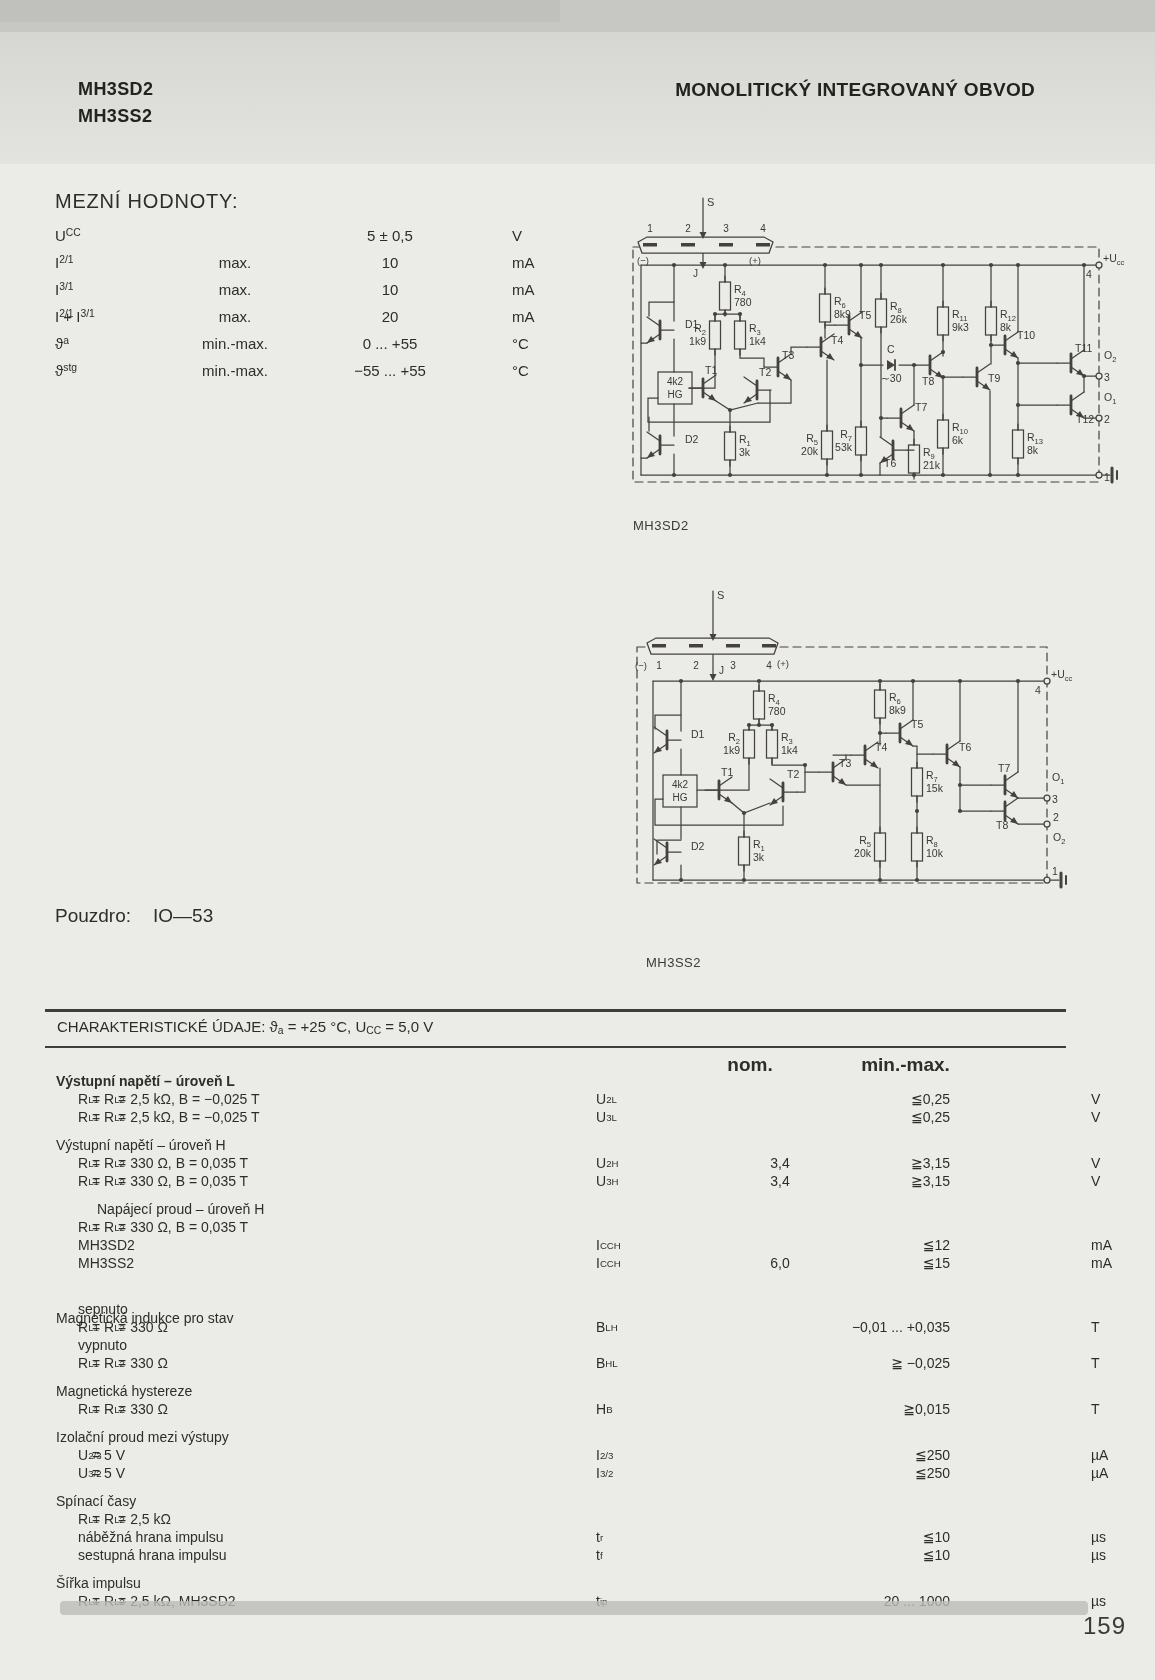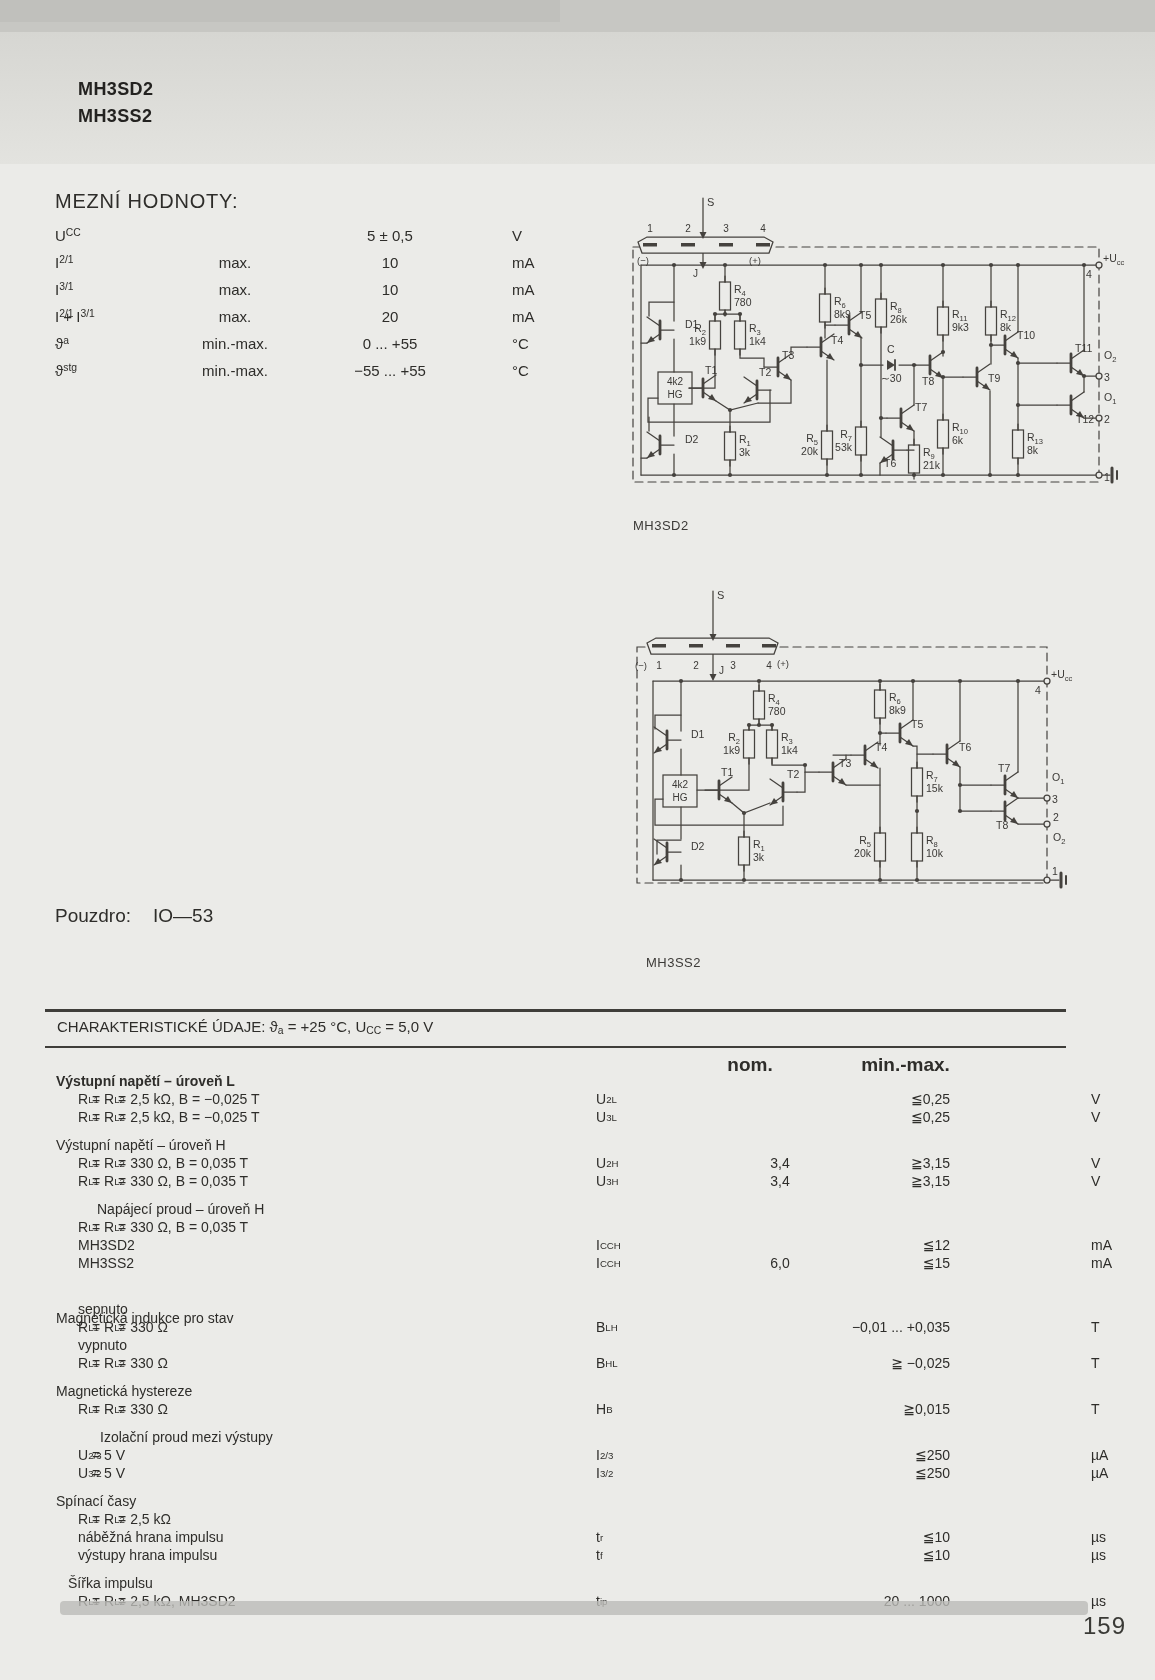--- a/index.html
+++ b/index.html
@@ -49,20 +49,21 @@
 
 <div class="abs band-top"></div>
 <div class="abs band-top2"></div>
 <div class="abs band-header"></div>
 
 <div class="abs partnos">
   <div>MH3SD2</div>
   <div>MH3SS2</div>
 </div>
 <div class="abs doctitle">
+  <div>MONOLITICKÝ INTEGROVANÝ OBVOD</div>
 </div>
 
 <div class="abs limits-heading">MEZNÍ HODNOTY:</div>
 <div id="limits-rows">
     <div class="lrow" style="top: 227px;">
       <span class="q">U<span class="sub">CC</span></span>
       <span class="c"></span>
       <span class="v">5 ± 0,5</span>
       <span class="u">V</span>
     </div>
@@ -786,21 +787,21 @@
     <div class="crow" style="top: 1383px;">
       <span class="lab0" style="font-weight: 400;">Magnetická hystereze</span>
     </div>
     <div class="crow" style="top: 1401px;">
       <span class="lab1">R<span class="sub">L1</span> = R<span class="sub">L2</span> = 330 Ω</span>
       <span class="sym">H<span class="sub">B</span></span>
       <span class="mm">≧0,015</span>
       <span class="un">T</span>
     </div>
     <div class="crow" style="top: 1429px;">
-      <span class="lab0" style="font-weight: 400; margin-left: 44px;">Izolační proud mezi výstupy</span>
+      <span class="lab0" style="font-weight: 400;">Izolační proud mezi výstupy</span>
     </div>
     <div class="crow" style="top: 1447px;">
       <span class="lab1">U<span class="sub">2/3</span> = 5 V</span>
       <span class="sym">I<span class="sub">2/3</span></span>
       <span class="mm">≦250</span>
       <span class="un">µA</span>
     </div>
     <div class="crow" style="top: 1465px;">
       <span class="lab1">U<span class="sub">3/2</span> = 5 V</span>
       <span class="sym">I<span class="sub">3/2</span></span>
@@ -813,27 +814,27 @@
     <div class="crow" style="top: 1511px;">
       <span class="lab1">R<span class="sub">L1</span> = R<span class="sub">L2</span> = 2,5 kΩ</span>
     </div>
     <div class="crow" style="top: 1529px;">
       <span class="lab1">náběžná hrana impulsu</span>
       <span class="sym">t<span class="sub">r</span></span>
       <span class="mm">≦10</span>
       <span class="un">µs</span>
     </div>
     <div class="crow" style="top: 1547px;">
-      <span class="lab1">výstupy hrana impulsu</span>
+      <span class="lab1">sestupná hrana impulsu</span>
       <span class="sym">t<span class="sub">f</span></span>
       <span class="mm">≦10</span>
       <span class="un">µs</span>
     </div>
     <div class="crow" style="top: 1575px;">
-      <span class="lab0" style="font-weight: 400; margin-left: 12px;">Šířka impulsu</span>
+      <span class="lab0" style="font-weight: 400;">Šířka impulsu</span>
     </div>
     <div class="crow" style="top: 1593px;">
       <span class="lab1">R<span class="sub">L1</span> = R<span class="sub">L2</span> = 2,5 kΩ, MH3SD2</span>
       <span class="sym">t<span class="sub">ip</span></span>
       <span class="mm">20 ... 1000</span>
       <span class="un">µs</span>
     </div>
   </div>
 
 <div class="abs band-bottom"></div>

